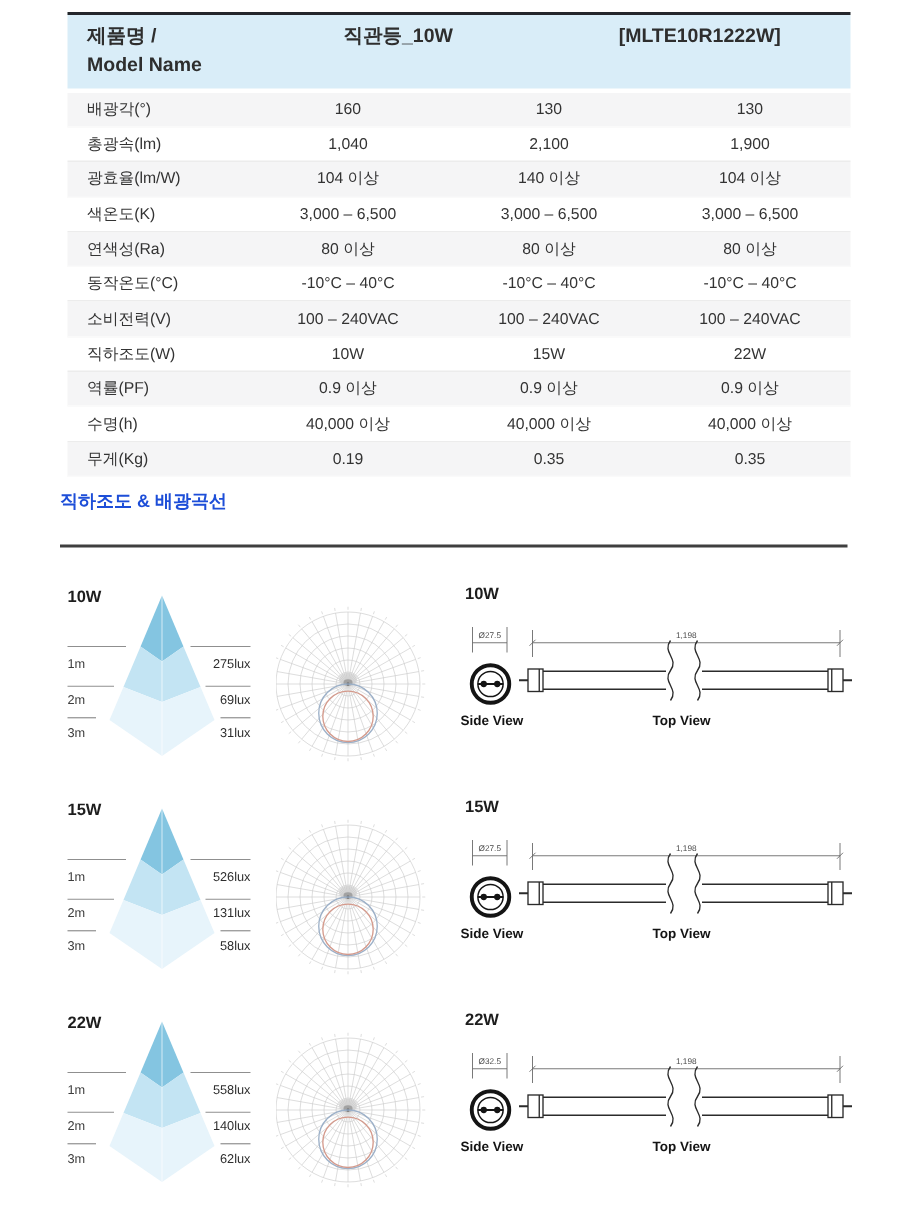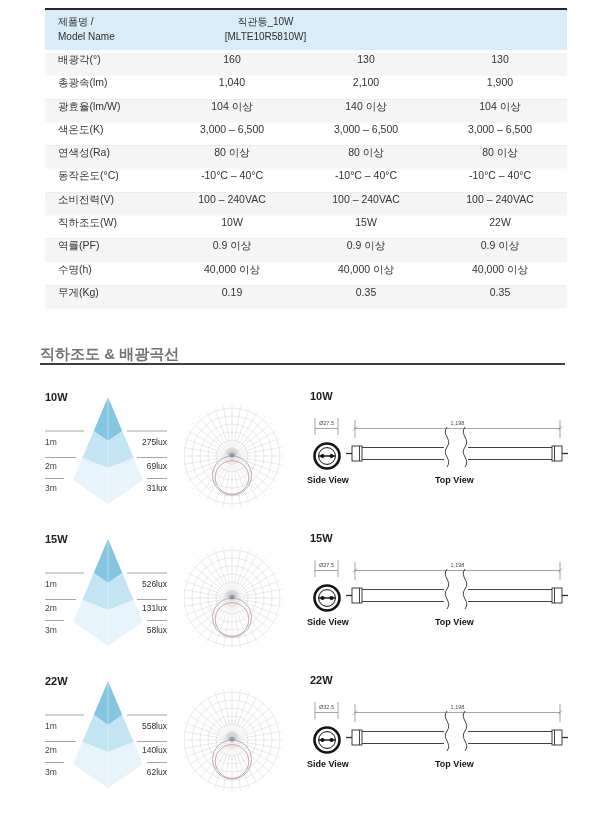--- a/index.html
+++ b/index.html
@@ -5,27 +5,27 @@
   html,body{margin:0;padding:0;}
   body{
     width:615px;height:818px;position:relative;background:#fff;
     font-family:"Liberation Sans","DejaVu Sans",sans-serif;
     color:#333;overflow:hidden;
   }
   
   .spec-table{position:absolute;left:45px;top:8px;width:522px;
     border-top:2px solid var(--table-top-border,#23262b);font-size:10.5px;}
   .thead{display:flex;background:var(--header-bg,#d9edf8);padding:5px 0 6px;
-    margin-bottom:3px;line-height:1.45;font-size:10px;color:#2e2e2e;}
+    margin-bottom:3px;line-height:1.45;font-size:13px;color:#2e2e2e;font-weight:bold;}
   .cell.label{width:120px;padding-left:13px;box-sizing:border-box;text-align:left;}
   .cell.val{flex:1;text-align:center;}
-  .spec-row{display:flex;align-items:flex-start;height:22.3px;border-bottom:1px solid #ececec;}
+  .spec-row{display:flex;align-items:center;height:22.3px;border-bottom:1px solid #ececec;}
   #spec-rows .spec-row:nth-child(odd){background:var(--row-alt-bg,#f5f5f6);border-bottom-color:#fafafa;}
   
-  .section-title{position:absolute;left:40px;top:345px;font-size:15px;font-weight:700;color:#737373;}
+  .section-title{position:absolute;left:40px;top:326px;font-size:12px;font-weight:700;color:#1d4ed8;}
   .title-rule{position:absolute;left:40px;top:363px;width:525px;height:0;border-top:2px solid #3f3f3f;}
   
   #pv-rows{position:absolute;left:40px;top:388px;width:575px;}
   .pv-row{position:relative;height:142px;}
   .cone-svg{position:absolute;left:0;top:2;}
   .polar-svg{position:absolute;left:144px;top:12px;}
   .drawing-wrap{position:absolute;left:265px;top:0;width:310px;height:142px;}
   .drawing-wrap .watt{position:absolute;left:5px;top:2px;font-size:11px;font-weight:700;color:#1d1d1d;}
   .draw-svg{position:absolute;left:0;top:23px;}
   
@@ -51,23 +51,23 @@
 <body>
 
 <div class="spec-table">
   <div class="thead">
     <div class="cell label">
       <div>제품명 /</div>
       <div>Model Name</div>
     </div>
     <div class="cell val">
       <div>직관등_10W</div>
-      <div>[MLTE10R5810W]</div>
     </div>
     <div class="cell val">
+      <div>[MLTE10R1222W]</div>
     </div>
   </div>
   <div id="spec-rows">
   <div class="spec-row">
     <div class="cell label">배광각(°)</div>
     <div class="cell val">160</div>
     <div class="cell val">130</div>
     <div class="cell val">130</div>
   </div>
 

